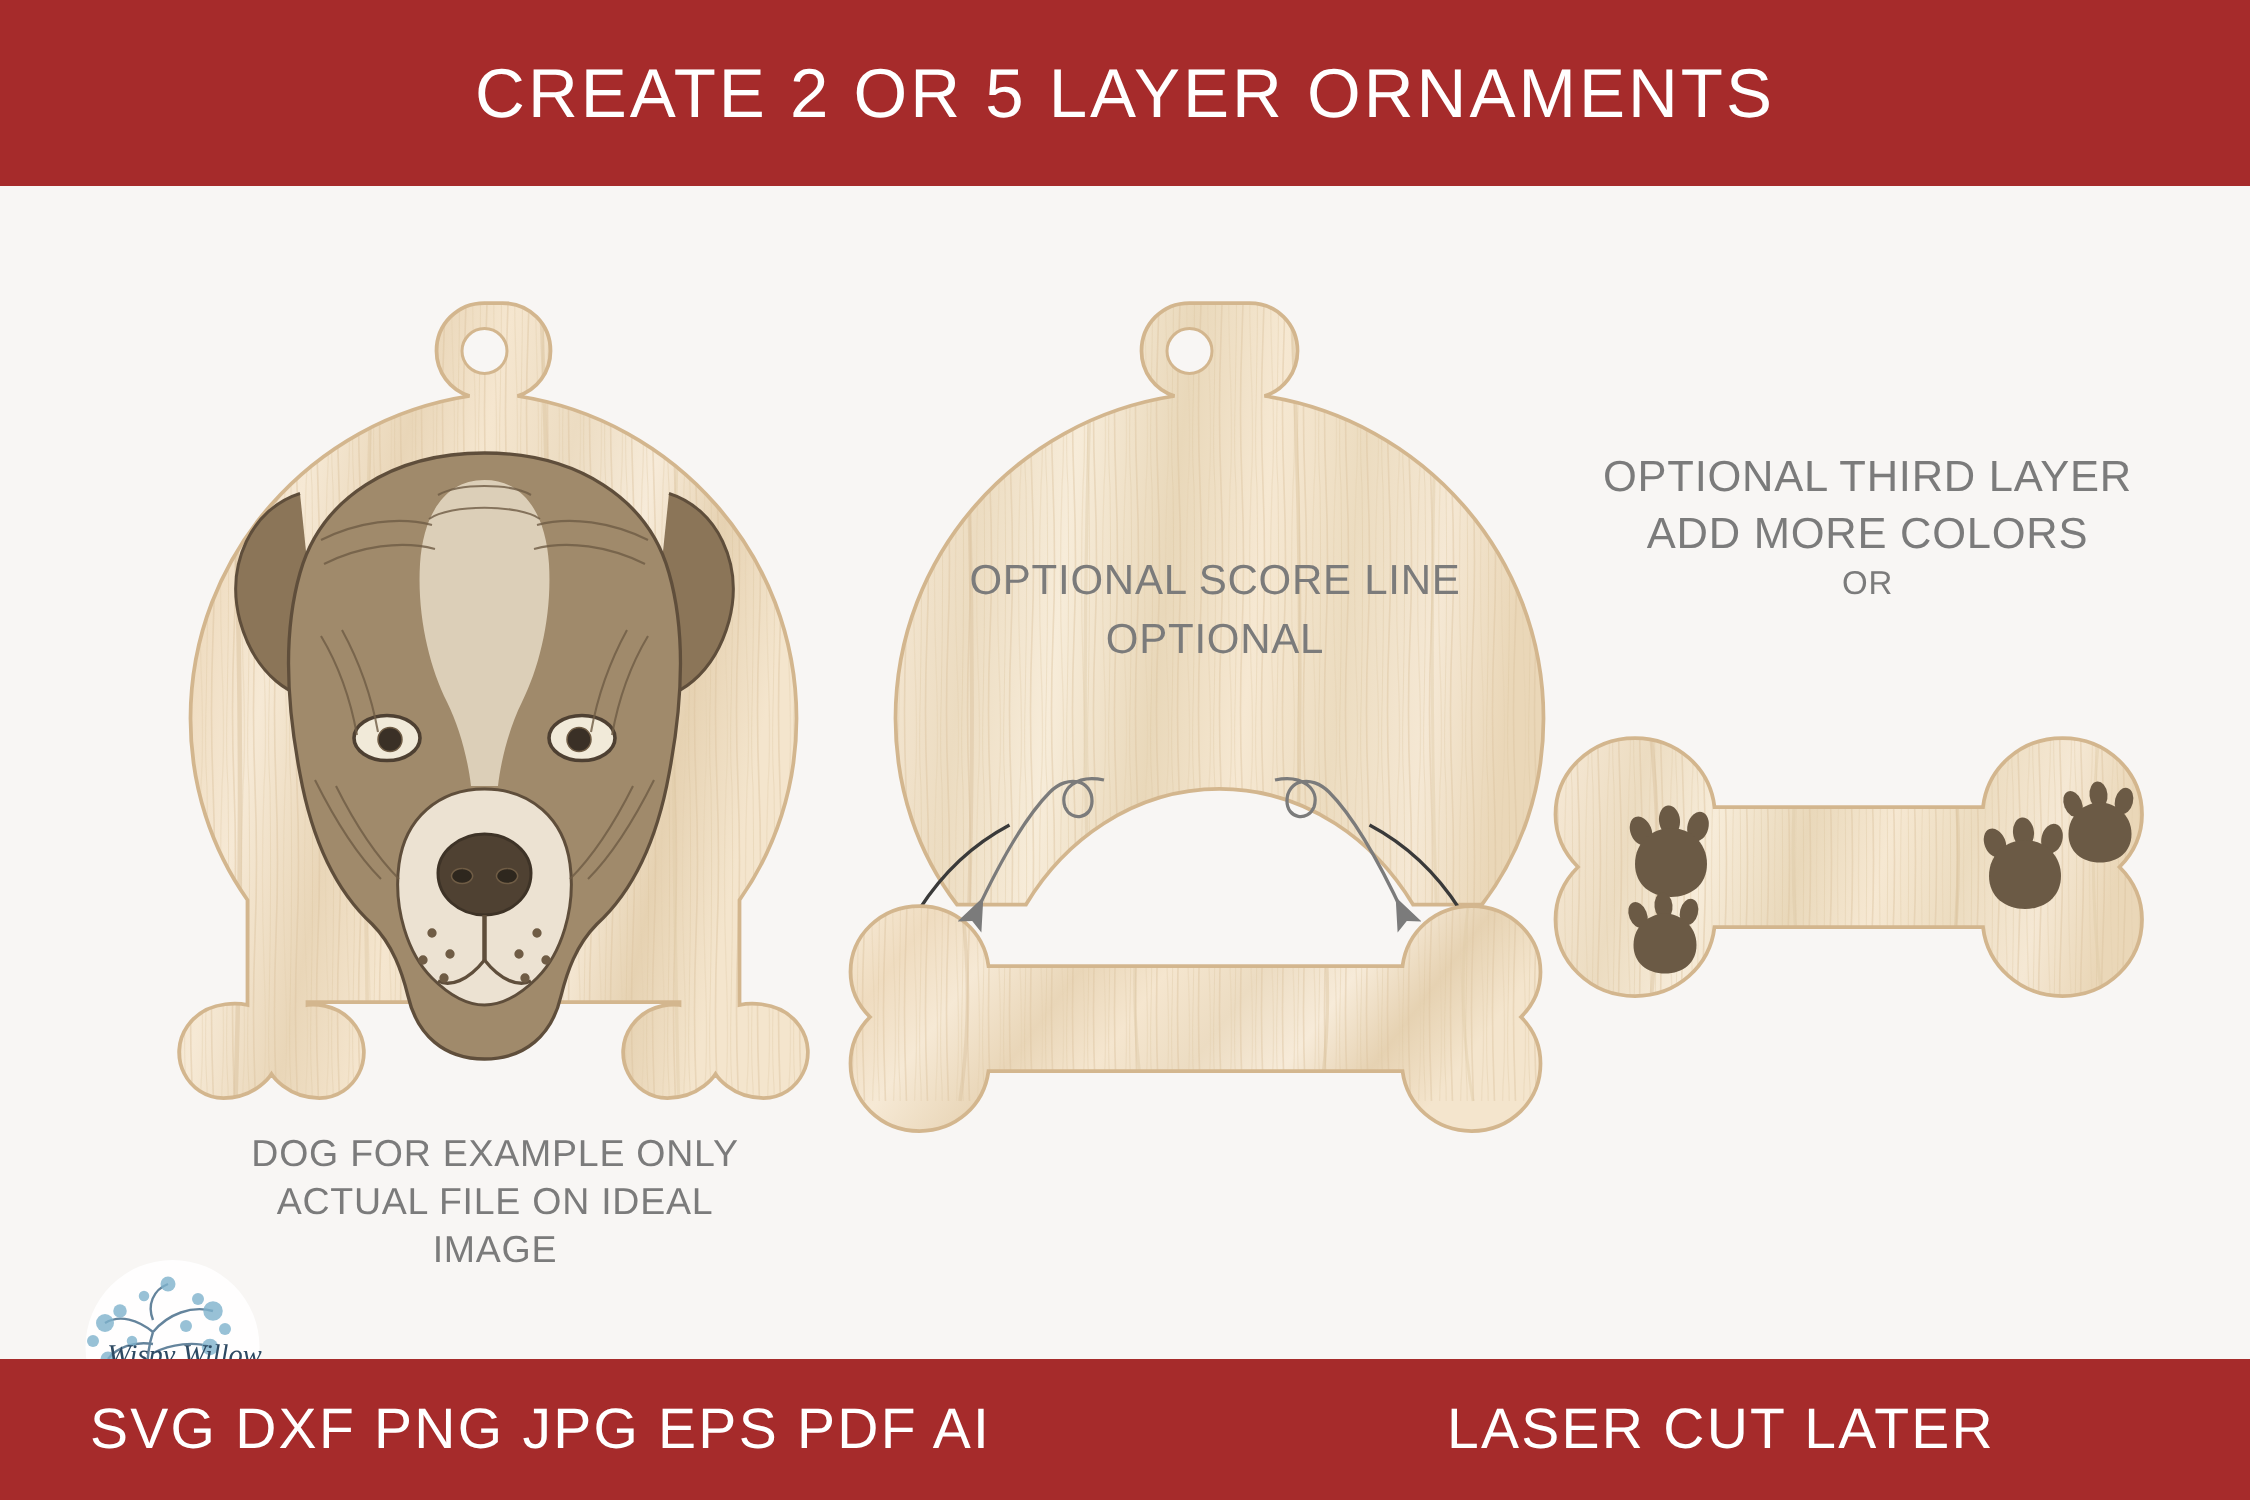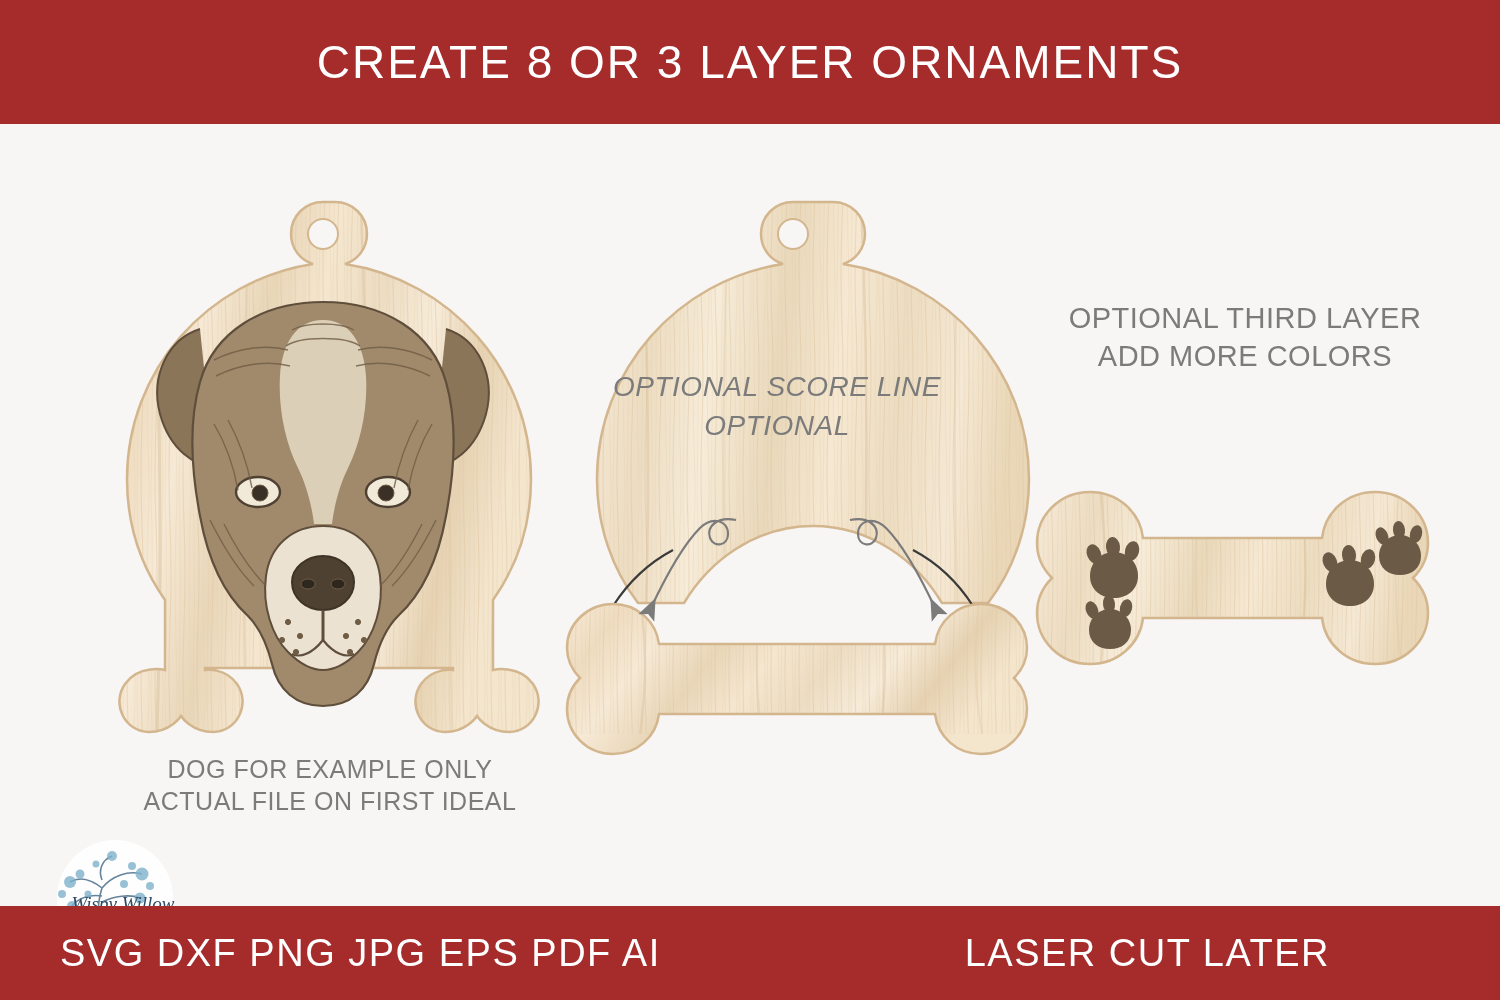--- a/index.html
+++ b/index.html
@@ -94,45 +94,44 @@
     line-height: 1.28;
   }
   #caption-dog {
     left: 140px;
     top: 730px;
     width: 380px;
     font-size: 25px;
     margin-top: 23px;
   }
   #caption-score {
-    left: 587px;
+    left: 620px;
     top: 368px;
     width: 380px;
     font-size: 28px;
     line-height: 1.38;
-    font-style: italic;
   }
   #caption-third {
     left: 1000px;
     top: 300px;
     width: 490px;
     font-size: 29px;
     line-height: 1.3;
   }
   #caption-third .small { font-size: 22px; display: block; }
   #caption-third .wide { font-size: 24px; display: block; white-space: nowrap; }
   .cap-line { display: block; }
 </style>
 </head>
 <body>
 
 <div id="stage">
 
   <div class="banner" id="top-banner">
-    <span class="banner-text">CREATE 8 OR 3 LAYER ORNAMENTS</span>
+    <span class="banner-text">CREATE 2 OR 5 LAYER ORNAMENTS</span>
   </div>
 
   <svg class="art" id="artwork" style="left:0px; top:124px;" width="1500" height="790" viewBox="0 0 1500 790">
     <defs>
       <linearGradient id="woodGrad" x1="0" y1="0" x2="1" y2="0.25">
         <stop offset="0%" stop-color="#f7ead6"></stop>
         <stop offset="12%" stop-color="#efdcc0"></stop>
         <stop offset="24%" stop-color="#f6e9d5"></stop>
         <stop offset="38%" stop-color="#e9d6b8"></stop>
         <stop offset="50%" stop-color="#f5e6cf"></stop>
@@ -394,31 +393,32 @@
         <ellipse cx="1382" cy="412" rx="6" ry="9" transform="rotate(-22 1382 412)"></ellipse>
         <ellipse cx="1399" cy="406" rx="6" ry="9" transform="rotate(-6 1399 406)"></ellipse>
         <ellipse cx="1416" cy="410" rx="6" ry="9" transform="rotate(14 1416 410)"></ellipse>
         <path d="M1379,432 c0,-13 11,-21 21,-21 c10,0 21,8 21,21 c0,12 -9,19 -21,19 c-12,0 -21,-7 -21,-19 Z"></path>
       </g>
     </g>
   </svg>
 
   <div class="caption" id="caption-dog">
     <span class="cap-line">DOG FOR EXAMPLE ONLY</span>
-    <span class="cap-line">ACTUAL FILE ON FIRST IDEAL</span>
+    <span class="cap-line">ACTUAL FILE ON IDEAL IMAGE</span>
   </div>
 
   <div class="caption" id="caption-score">
     <span class="cap-line">OPTIONAL SCORE LINE</span>
     <span class="cap-line">OPTIONAL</span>
   </div>
 
   <div class="caption" id="caption-third">
     <span class="cap-line">OPTIONAL THIRD LAYER</span>
     <span class="cap-line">ADD MORE COLORS</span>
+    <span class="small">OR</span>
   </div>
 
   <div id="logo">
     <svg width="150" height="140" viewBox="0 0 150 140">
       <circle cx="75" cy="62" r="58" fill="#ffffff" opacity="0.9"></circle>
       <g stroke="#4a6f8c" stroke-width="1.6" fill="none" opacity="0.85">
         <path d="M60,110 C58,90 56,70 62,52"></path>
         <path d="M62,52 C52,44 40,40 30,46"></path>
         <path d="M62,52 C72,40 88,34 102,38"></path>
         <path d="M62,60 C50,58 38,62 32,70"></path>

